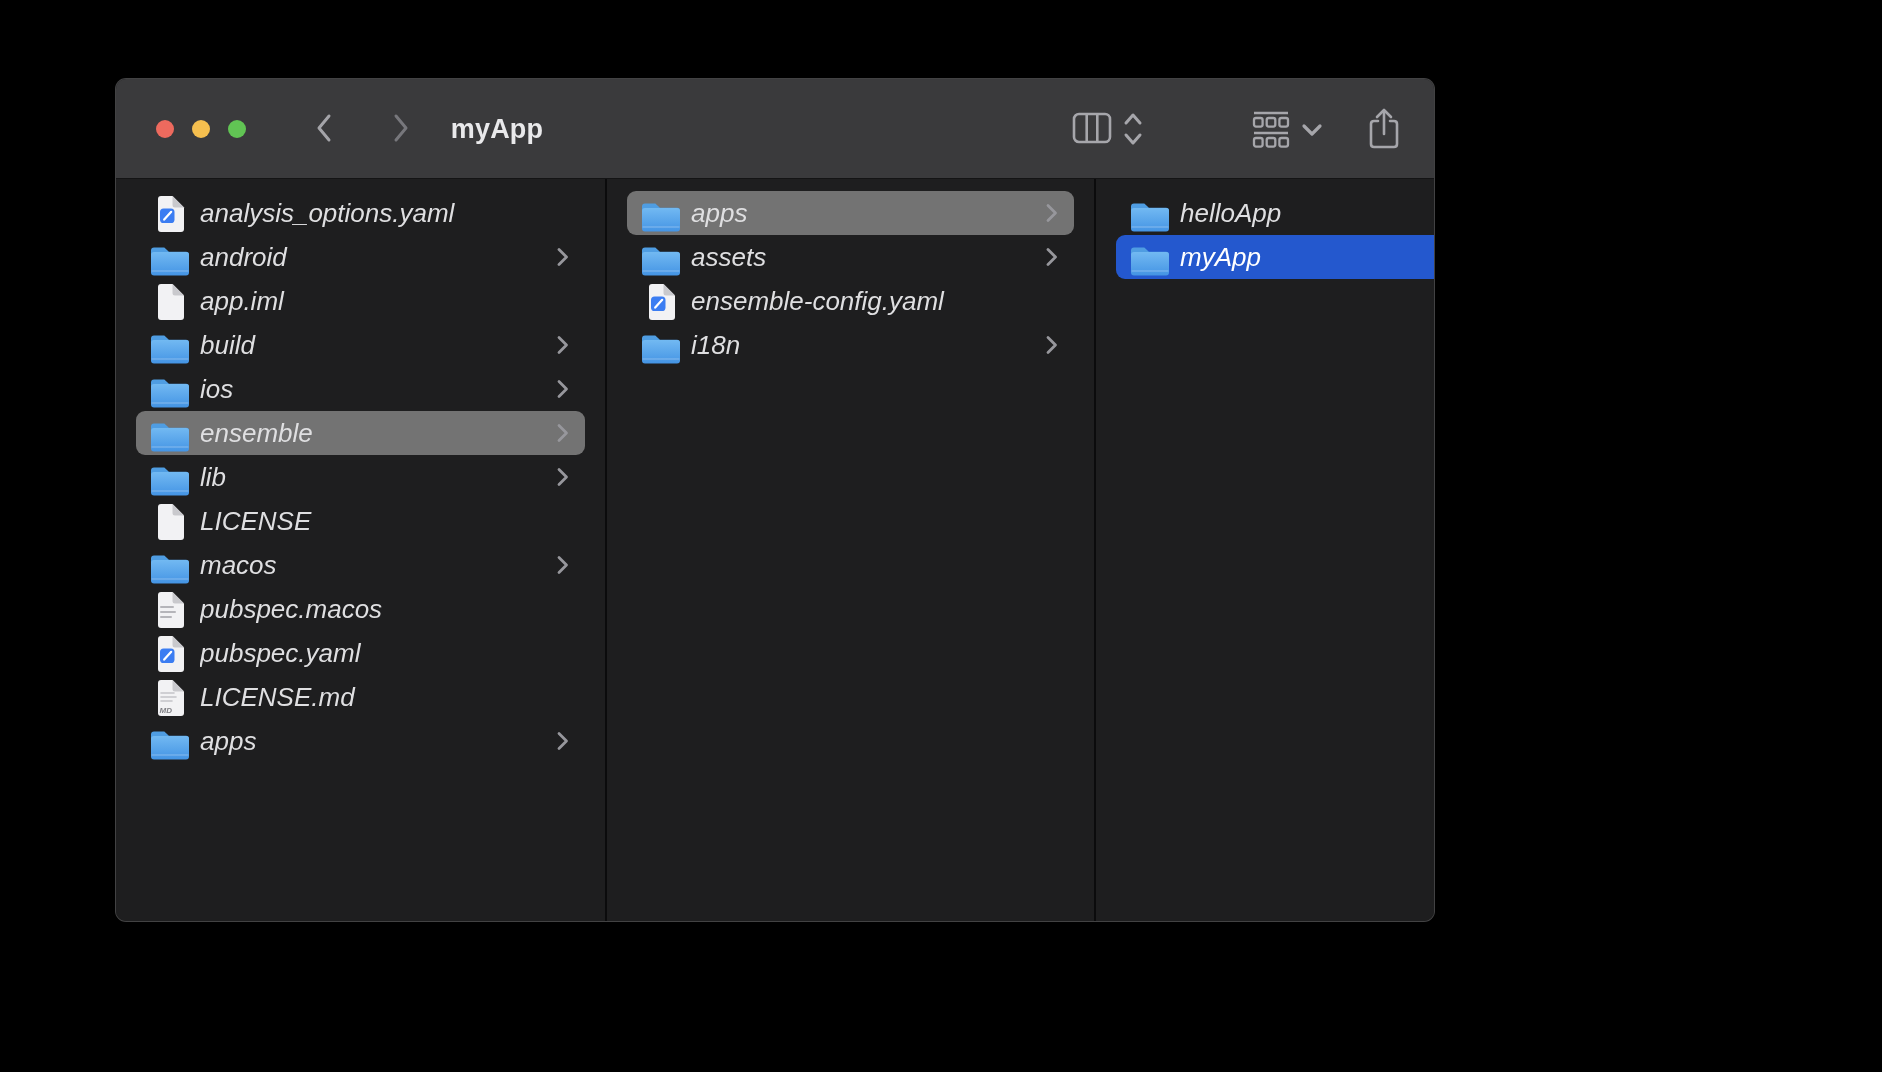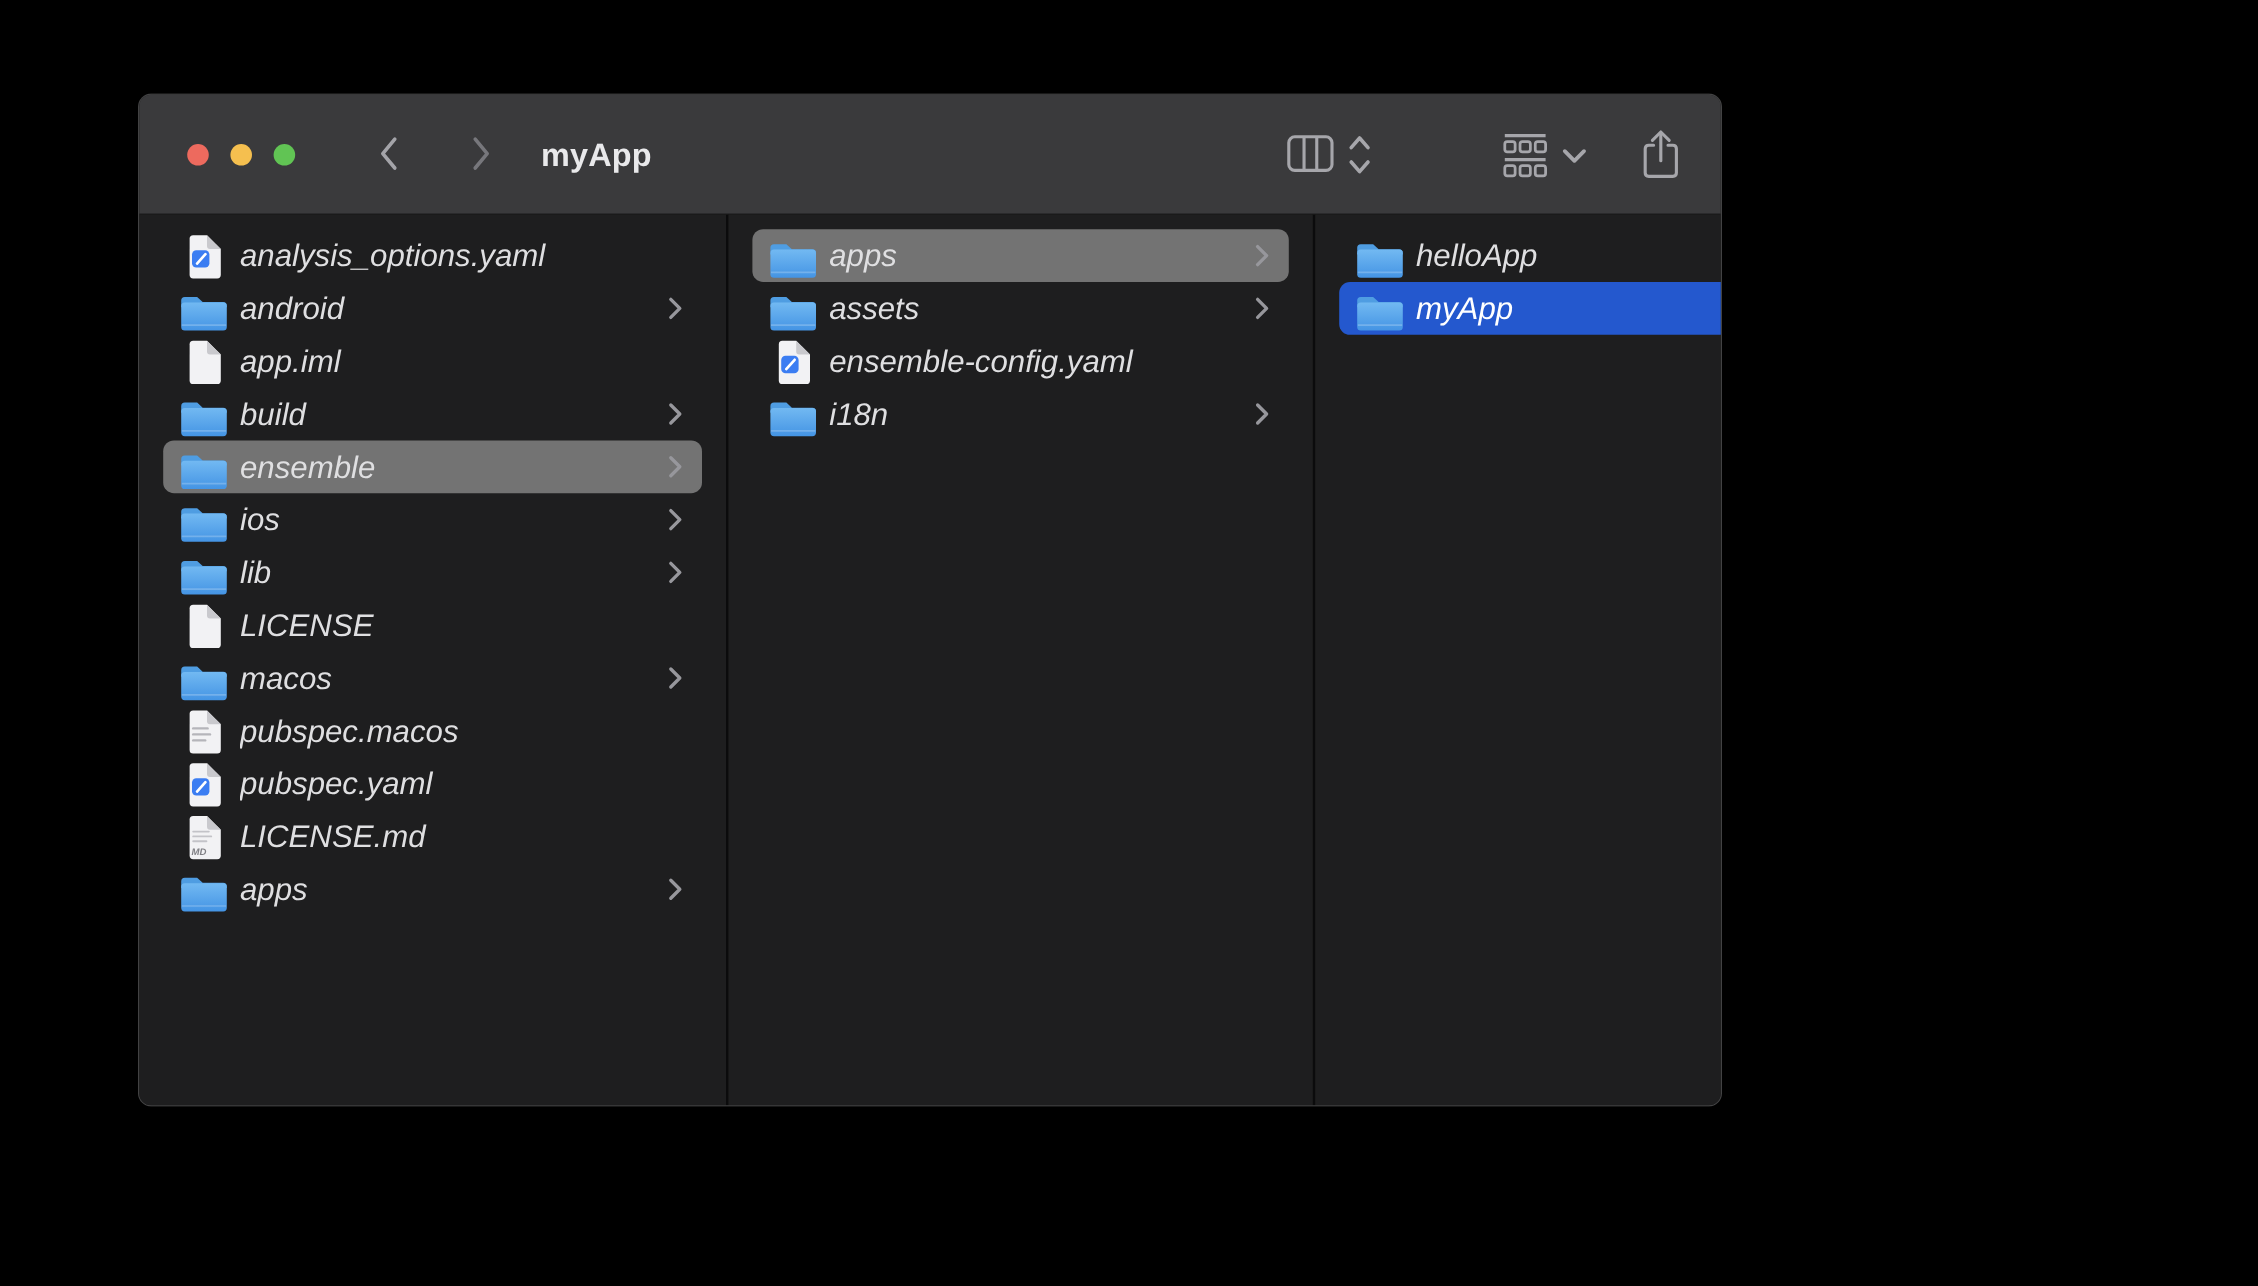--- a/index.html
+++ b/index.html
@@ -215,44 +215,44 @@
               <path d="M2.5 28 h37" stroke="rgba(255,255,255,0.22)" stroke-width="1.4"></path>
             </svg>
           </span>
           <span class="label">build</span>
           <span class="chev">
             <svg width="13" height="22" viewBox="0 0 13 22">
               <path d="M3 3.5 L10.5 11 L3 18.5" fill="none" stroke="#97979c" stroke-width="2.8" stroke-linecap="round" stroke-linejoin="round"></path>
             </svg>
           </span>
         </div>
+        <div class="row">
+          <span class="icw">
+            <svg width="42" height="34" viewBox="0 0 42 34">
+              <path d="M2 11 V7.5 Q2 4.5 5 4.5 h10.3 l4.6 4.2 H37 q3 0 3 3 V13 H2 z" fill="#4f9de2"></path>
+              <rect x="2" y="9" width="38" height="23.5" rx="3" fill="url(#fgrad)"></rect>
+              <path d="M2.5 28 h37" stroke="rgba(255,255,255,0.22)" stroke-width="1.4"></path>
+            </svg>
+          </span>
+          <span class="label">ios</span>
+          <span class="chev">
+            <svg width="13" height="22" viewBox="0 0 13 22">
+              <path d="M3 3.5 L10.5 11 L3 18.5" fill="none" stroke="#97979c" stroke-width="2.8" stroke-linecap="round" stroke-linejoin="round"></path>
+            </svg>
+          </span>
+        </div>
         <div class="row sel-inactive">
           <span class="icw">
             <svg width="42" height="34" viewBox="0 0 42 34">
               <path d="M2 11 V7.5 Q2 4.5 5 4.5 h10.3 l4.6 4.2 H37 q3 0 3 3 V13 H2 z" fill="#4f9de2"></path>
               <rect x="2" y="9" width="38" height="23.5" rx="3" fill="url(#fgrad)"></rect>
               <path d="M2.5 28 h37" stroke="rgba(255,255,255,0.22)" stroke-width="1.4"></path>
             </svg>
           </span>
           <span class="label">ensemble</span>
-          <span class="chev">
-            <svg width="13" height="22" viewBox="0 0 13 22">
-              <path d="M3 3.5 L10.5 11 L3 18.5" fill="none" stroke="#97979c" stroke-width="2.8" stroke-linecap="round" stroke-linejoin="round"></path>
-            </svg>
-          </span>
-        </div>
-        <div class="row">
-          <span class="icw">
-            <svg width="42" height="34" viewBox="0 0 42 34">
-              <path d="M2 11 V7.5 Q2 4.5 5 4.5 h10.3 l4.6 4.2 H37 q3 0 3 3 V13 H2 z" fill="#4f9de2"></path>
-              <rect x="2" y="9" width="38" height="23.5" rx="3" fill="url(#fgrad)"></rect>
-              <path d="M2.5 28 h37" stroke="rgba(255,255,255,0.22)" stroke-width="1.4"></path>
-            </svg>
-          </span>
-          <span class="label">ios</span>
           <span class="chev">
             <svg width="13" height="22" viewBox="0 0 13 22">
               <path d="M3 3.5 L10.5 11 L3 18.5" fill="none" stroke="#97979c" stroke-width="2.8" stroke-linecap="round" stroke-linejoin="round"></path>
             </svg>
           </span>
         </div>
         <div class="row">
           <span class="icw">
             <svg width="42" height="34" viewBox="0 0 42 34">
               <path d="M2 11 V7.5 Q2 4.5 5 4.5 h10.3 l4.6 4.2 H37 q3 0 3 3 V13 H2 z" fill="#4f9de2"></path>

